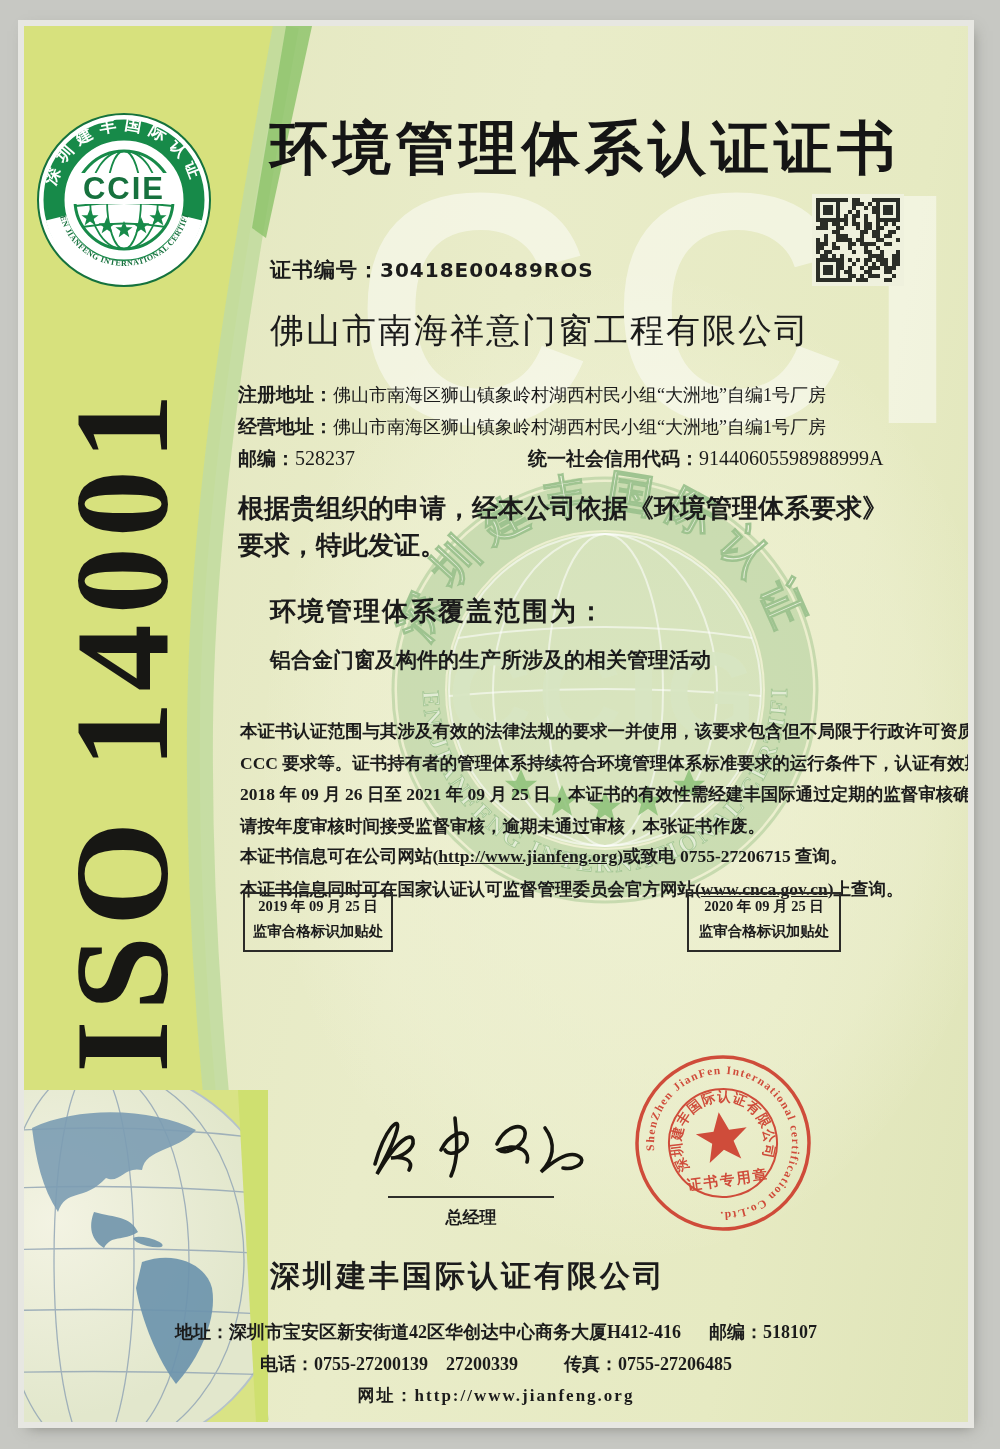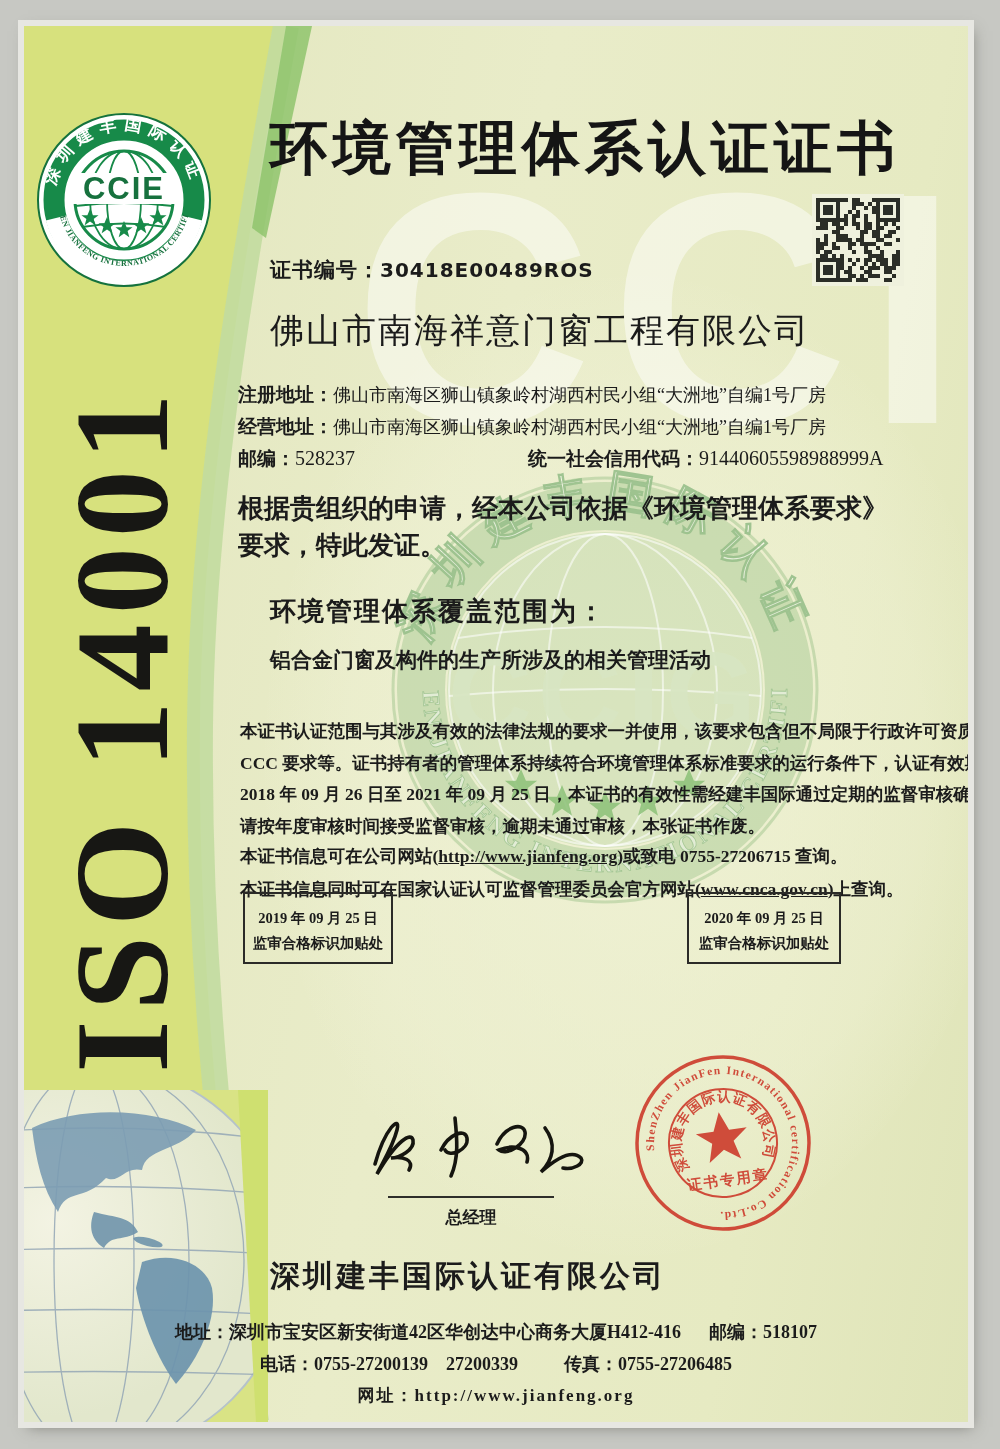--- a/index.html
+++ b/index.html
@@ -20,21 +20,21 @@
   .row{left:214px;width:716px;font-size:18px;white-space:nowrap;}
   .row b{font-size:19px;}
   .decl{left:214px;top:464px;width:740px;font-size:26px;font-weight:600;line-height:37px;}
   .scopehead{top:568px;font-size:26px;font-weight:bold;letter-spacing:2px;}
   .scope{top:620px;font-size:21px;font-weight:600;}
   .firstissue{top:656px;font-size:21px;font-weight:bold;}
   .terms{left:216px;top:690px;font-size:17.5px;font-weight:600;line-height:31.5px;white-space:nowrap;}
   .qline{left:216px;font-size:17.5px;font-weight:600;white-space:nowrap;}
   .u{text-decoration:underline;}
   .stickbox{width:146px;height:56px;border:2px solid #2b2b28;text-align:center;
-            font-size:14.5px;font-weight:bold;line-height:25px;padding-top:12px;background:transparent;}
+            font-size:14.5px;font-weight:bold;line-height:25px;padding-top:0;background:transparent;}
   .sigline{left:364px;top:1170px;width:166px;border-top:2px solid #2e2e2a;}
   .sigrole{left:364px;top:1180px;width:166px;text-align:center;font-size:17px;font-weight:600;}
   .issuer-name{top:1230px;font-size:30px;font-weight:bold;letter-spacing:3px;}
   .iline{width:944px;left:0;text-align:center;font-size:18px;font-weight:bold;white-space:nowrap;}
   .iso-wrap{left:6px;top:296px;width:184px;height:812px;}
   .iso-wrap span{position:absolute;left:50%;top:50%;transform:translate(-50%,-50%) rotate(-90deg);
     white-space:nowrap;font-family:"Liberation Serif","DejaVu Serif",serif;font-weight:bold;
     font-size:134px;letter-spacing:10px;color:#171714;}
   .qr{left:788px;top:168px;width:92px;height:92px;background:#eff1dd;}
   .qr .pat{position:absolute;left:4px;top:4px;width:84px;height:84px;}

